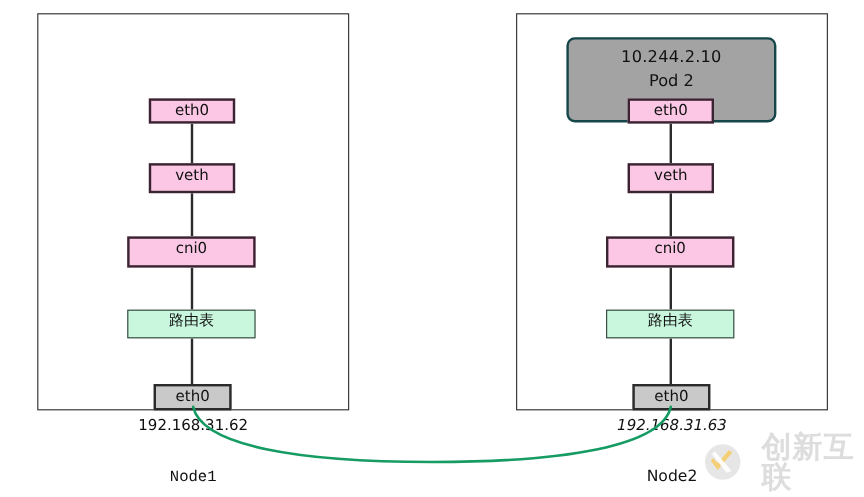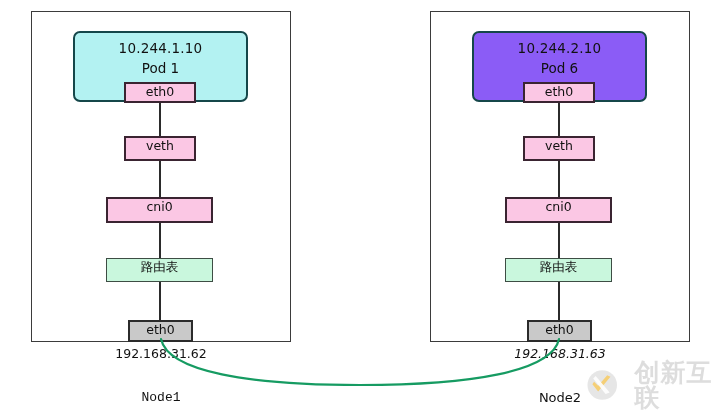--- a/index.html
+++ b/index.html
@@ -134,24 +134,20 @@
 
 <div id="canvas">
 
   <div class="node-frame" style="left: 31px; top: 11px; width: 260px; height: 331px; border-color: rgb(59, 59, 59);"></div>
 
   <div class="vline" style="left:159px; top:103px; height:33px;"></div>
   <div class="vline" style="left:159px; top:161px; height:36px;"></div>
   <div class="vline" style="left:159px; top:223px; height:35px;"></div>
   <div class="vline" style="left:159px; top:282px; height:39px;"></div>
 
-  <div class="pod-box" style="left: 73px; top: 31px; width: 175px; height: 71px; background: rgb(179, 242, 242); border-color: rgb(21, 71, 74);">
-    <div class="pod-ip">10.244.1.10</div>
-    <div class="pod-name">Pod 1</div>
-  </div>
 
   <div class="box box-pink" style="left: 124px; top: 82px; width: 72px; height: 21px; background: rgb(251, 199, 228); border-color: rgb(58, 36, 49);">
     <span>eth0</span>
   </div>
 
   <div class="box box-pink" style="left: 124px; top: 136px; width: 72px; height: 25px; background: rgb(251, 199, 228); border-color: rgb(58, 36, 49);">
     <span>veth</span>
   </div>
 
   <div class="box box-pink" style="left: 106px; top: 197px; width: 107px; height: 26px; background: rgb(251, 199, 228); border-color: rgb(58, 36, 49);">
@@ -170,23 +166,23 @@
 
   <div class="label label-node" style="left:105px; top:390px; width:112px;font-family:Liberation Mono, monospace;">Node1</div>
 
   <div class="node-frame" style="left: 430px; top: 11px; width: 260px; height: 331px; border-color: rgb(59, 59, 59);"></div>
 
   <div class="vline" style="left:558px; top:103px; height:33px;"></div>
   <div class="vline" style="left:558px; top:161px; height:36px;"></div>
   <div class="vline" style="left:558px; top:223px; height:35px;"></div>
   <div class="vline" style="left:558px; top:282px; height:39px;"></div>
 
-  <div class="pod-box" style="left: 472px; top: 31px; width: 175px; height: 71px; background: #8b5cf6; border-color: rgb(21, 71, 74);">
+  <div class="pod-box" style="left: 472px; top: 31px; width: 175px; height: 71px; background: #a3a3a3; border-color: rgb(21, 71, 74);">
     <div class="pod-ip">10.244.2.10</div>
-    <div class="pod-name">Pod 6</div>
+    <div class="pod-name">Pod 2</div>
   </div>
 
   <div class="box box-pink" style="left: 523px; top: 82px; width: 72px; height: 21px; background: rgb(251, 199, 228); border-color: rgb(58, 36, 49);">
     <span>eth0</span>
   </div>
 
   <div class="box box-pink" style="left: 523px; top: 136px; width: 72px; height: 25px; background: rgb(251, 199, 228); border-color: rgb(58, 36, 49);">
     <span>veth</span>
   </div>
 

